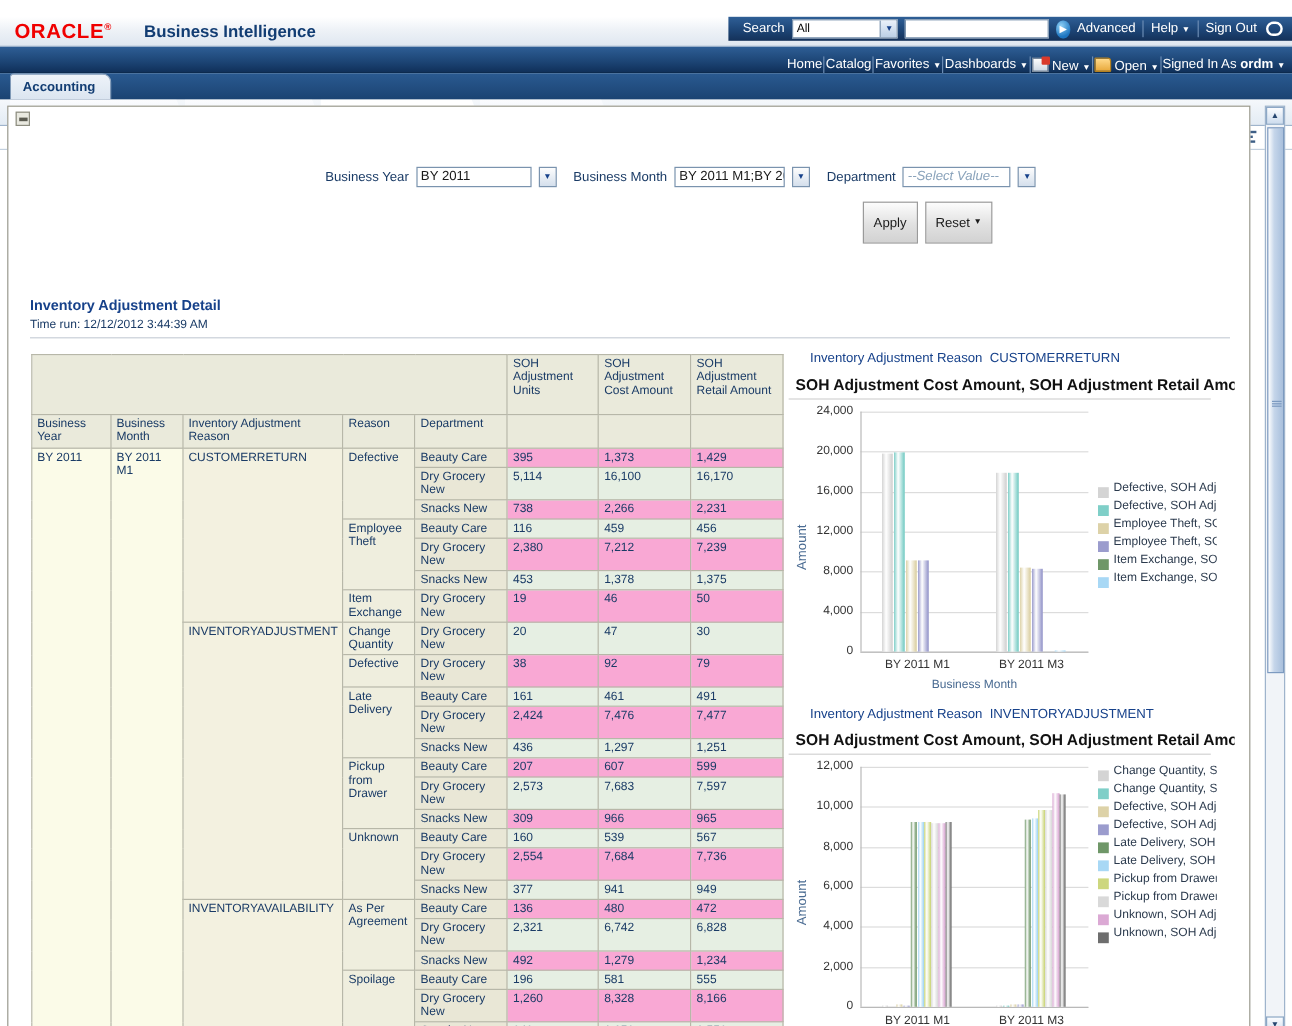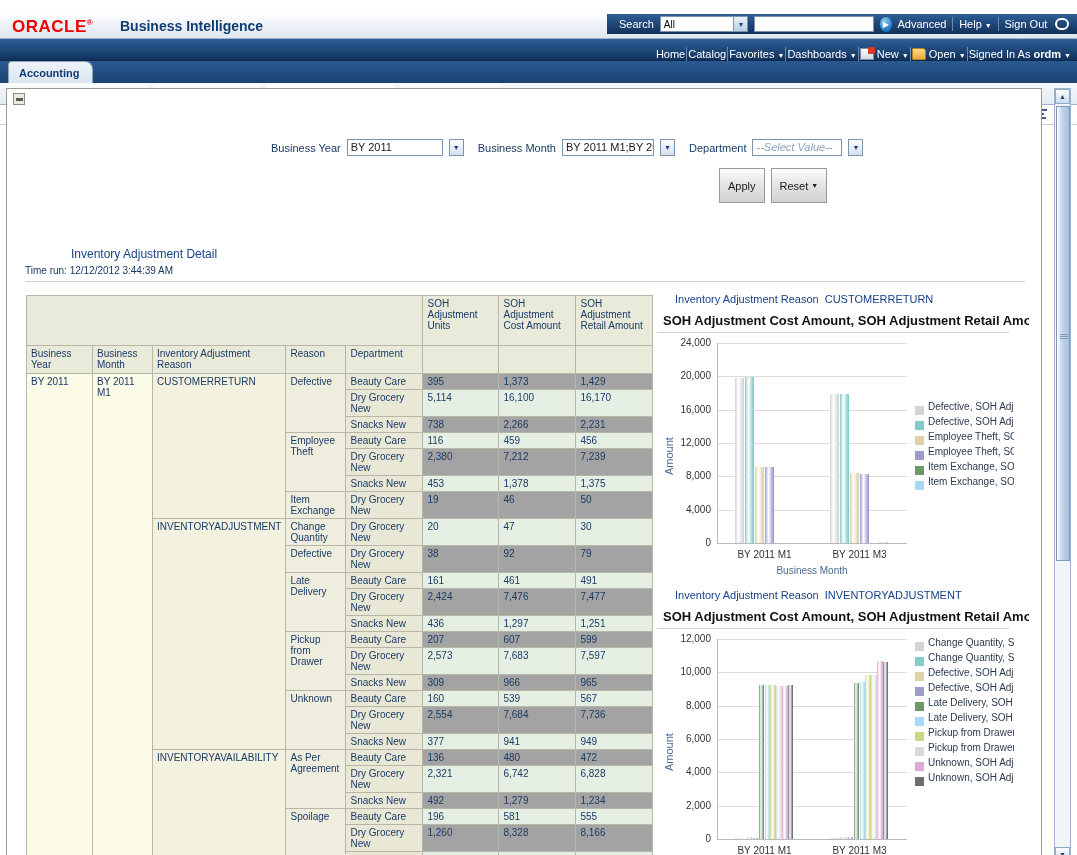--- a/index.html
+++ b/index.html
@@ -200,21 +200,21 @@
     background: linear-gradient(to bottom,#fcfcfc,#e1e1e1 55%,#d2d2d2);
     border: 1px solid #9a9a9a;
     font-size: 11px; color: #1a1a1a;
     display: flex; align-items: center; justify-content: center;
     padding: 0 8px; gap: 3px;
   }
 
   
   .rtitle {
     position: absolute; left: 18px; top: 158px;
-    font-size: 12px; font-weight: normal; color: #16418a; margin-left: 46px;
+    font-size: 12px; font-weight: bold; color: #16418a;
   }
   .rtime {
     position: absolute; left: 18px; top: 176px;
     font-size: 10px; color: #1a3b66;
   }
   .hrule {
     position: absolute; left: 18px; top: 192px;
     width: 1000px; height: 1px; background: #c9cfd8;
   }
 
@@ -234,21 +234,21 @@
   }
   .hd-top { background: #eaeadb; height: 50px; }
   .hd-bot { background: #eaeadb; height: 28px; }
   .c-blank { background: #eaeadb; }
   .dim1 { background: #fbfbe8; }
   .dim2 { background: #fbfbe8; }
   .dim3 { background: #f3f1e0; }
   .dim4 { background: #efeede; }
   .dim5 { background: #e9e7d6; }
   .num { text-align: right; }
-  .rowA { background: #a3a3a3; }
+  .rowA { background: #f9a8d4; }
   .rowB { background: #e6efe3; }
 
   
   .chartcol {
     position: absolute; left: 650px; top: 198px;
     width: 372px; height: 660px;
     overflow: hidden;
   }
   .chart-sub {
     font-size: 11px; color: #16418a; margin: 6px 0 8px 18px;

